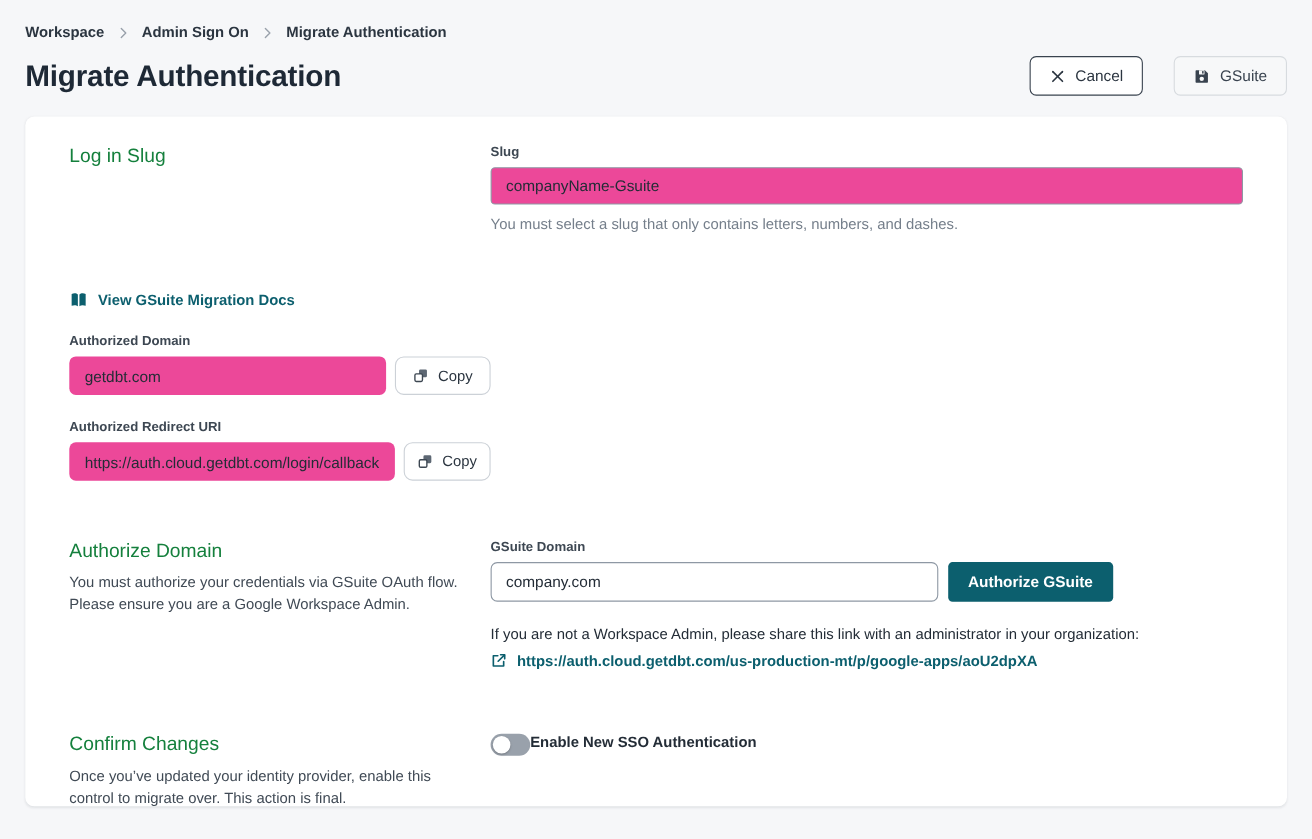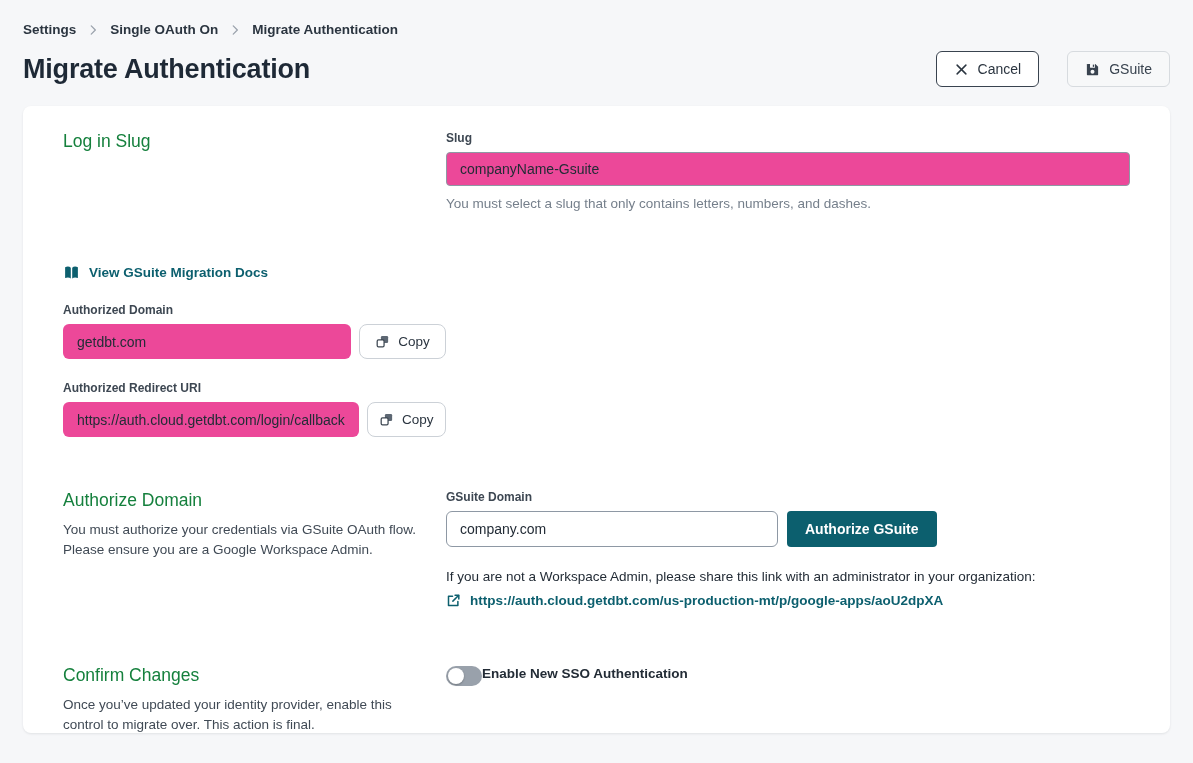--- a/index.html
+++ b/index.html
@@ -88,21 +88,21 @@
   }
   .copy-btn {
     display: inline-flex; align-items: center; justify-content: center; gap: 8px;
     width: 87px; height: 35px; background: #fff;
     border: 1px solid #ccd1d7; border-radius: 8px;
     font-size: 13.5px; color: #2b3540; cursor: pointer;
   }
   .copy-btn svg { width: 15px; height: 15px; }
 
   .authorize-row { display: flex; gap: 9px; }
-  .gsuite-input { width: 332px; height: 36px; border-radius: 6px; }
+  .gsuite-input { width: 407px; height: 36px; border-radius: 6px; }
   .btn-teal {
     height: 36px; padding: 0 18px; border: none; border-radius: 4px;
     background: #0c5f6e; color: #fff; font-size: 14px; font-weight: 700;
     cursor: pointer; font-family: "Liberation Sans", "DejaVu Sans", sans-serif;
   }
   .share-text { margin-top: 22px; font-size: 13.5px; color: #232c36; }
   .share-link {
     margin-top: 9px; display: inline-flex; align-items: center; gap: 9px;
     color: #0c5f6e; font-size: 13.5px; font-weight: 700; cursor: pointer;
     text-decoration: none;
@@ -120,27 +120,27 @@
     box-shadow: 0 1px 2px rgba(0,0,0,0.25);
   }
   .toggle-label { font-size: 13.5px; font-weight: 700; color: #232c36; }
 </style>
 </head>
 <body>
 
 <div class="page">
 
   <nav class="breadcrumb">
-    <span class="crumb">Settings</span>
+    <span class="crumb">Workspace</span>
     <span class="crumb-sep">
       <svg viewBox="0 0 24 24" fill="none" stroke="currentColor" stroke-width="2.2" stroke-linecap="round" stroke-linejoin="round">
           <polyline points="9 5 16 12 9 19"></polyline>
         </svg>
     </span>
-    <span class="crumb">Single OAuth On</span>
+    <span class="crumb">Admin Sign On</span>
     <span class="crumb-sep">
       <svg viewBox="0 0 24 24" fill="none" stroke="currentColor" stroke-width="2.2" stroke-linecap="round" stroke-linejoin="round">
           <polyline points="9 5 16 12 9 19"></polyline>
         </svg>
     </span>
     <span class="crumb">Migrate Authentication</span>
   </nav>
 
   <div class="title-row">
     <h1 class="page-title">Migrate Authentication</h1>

